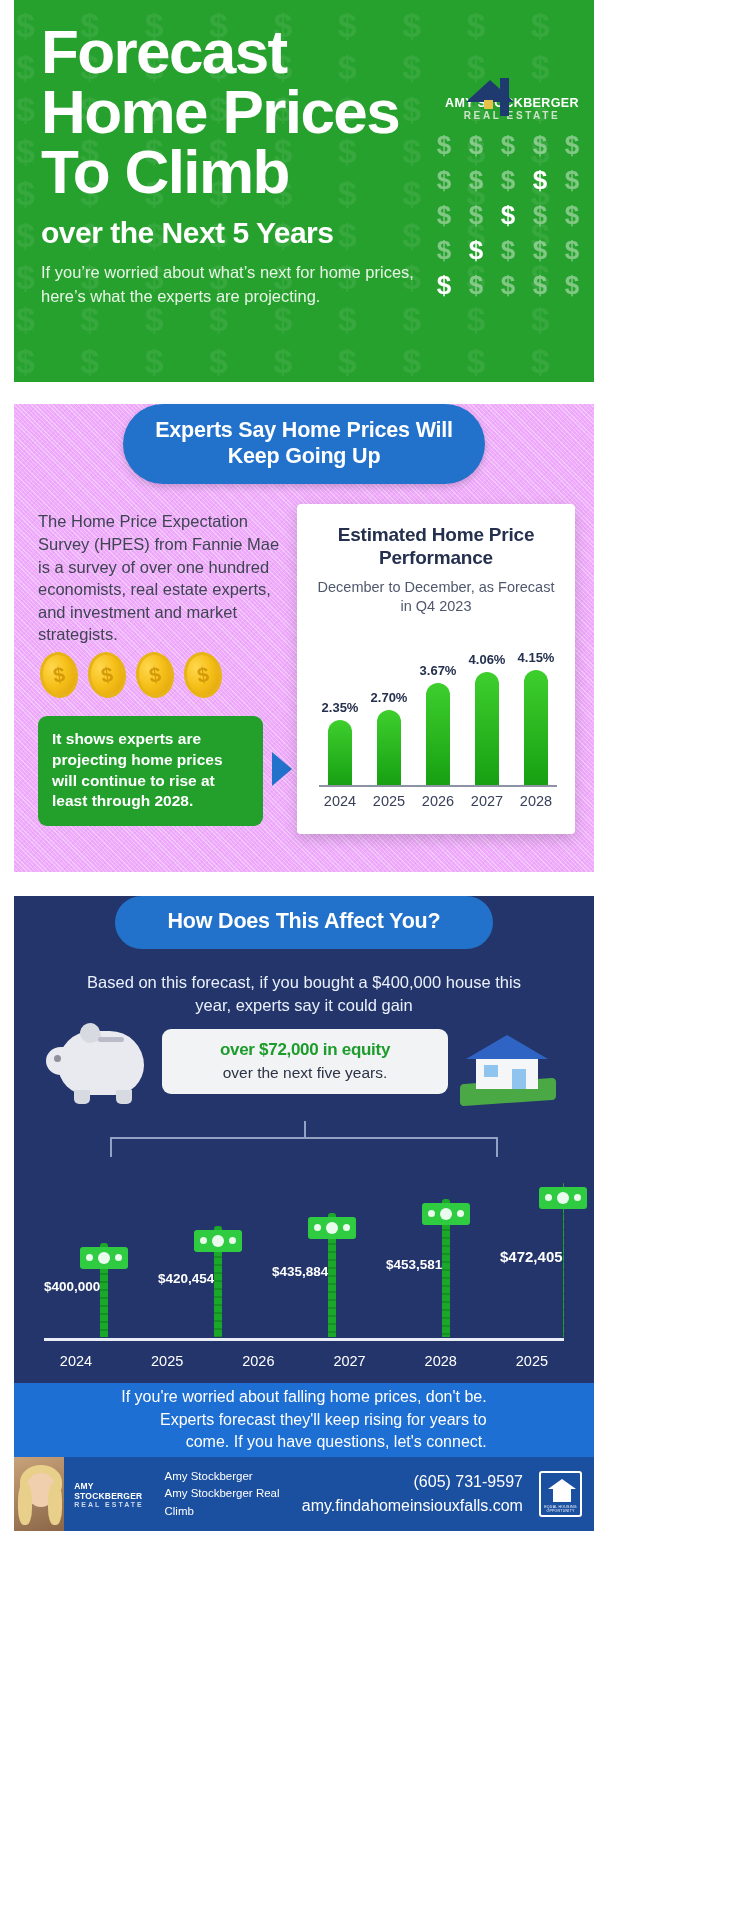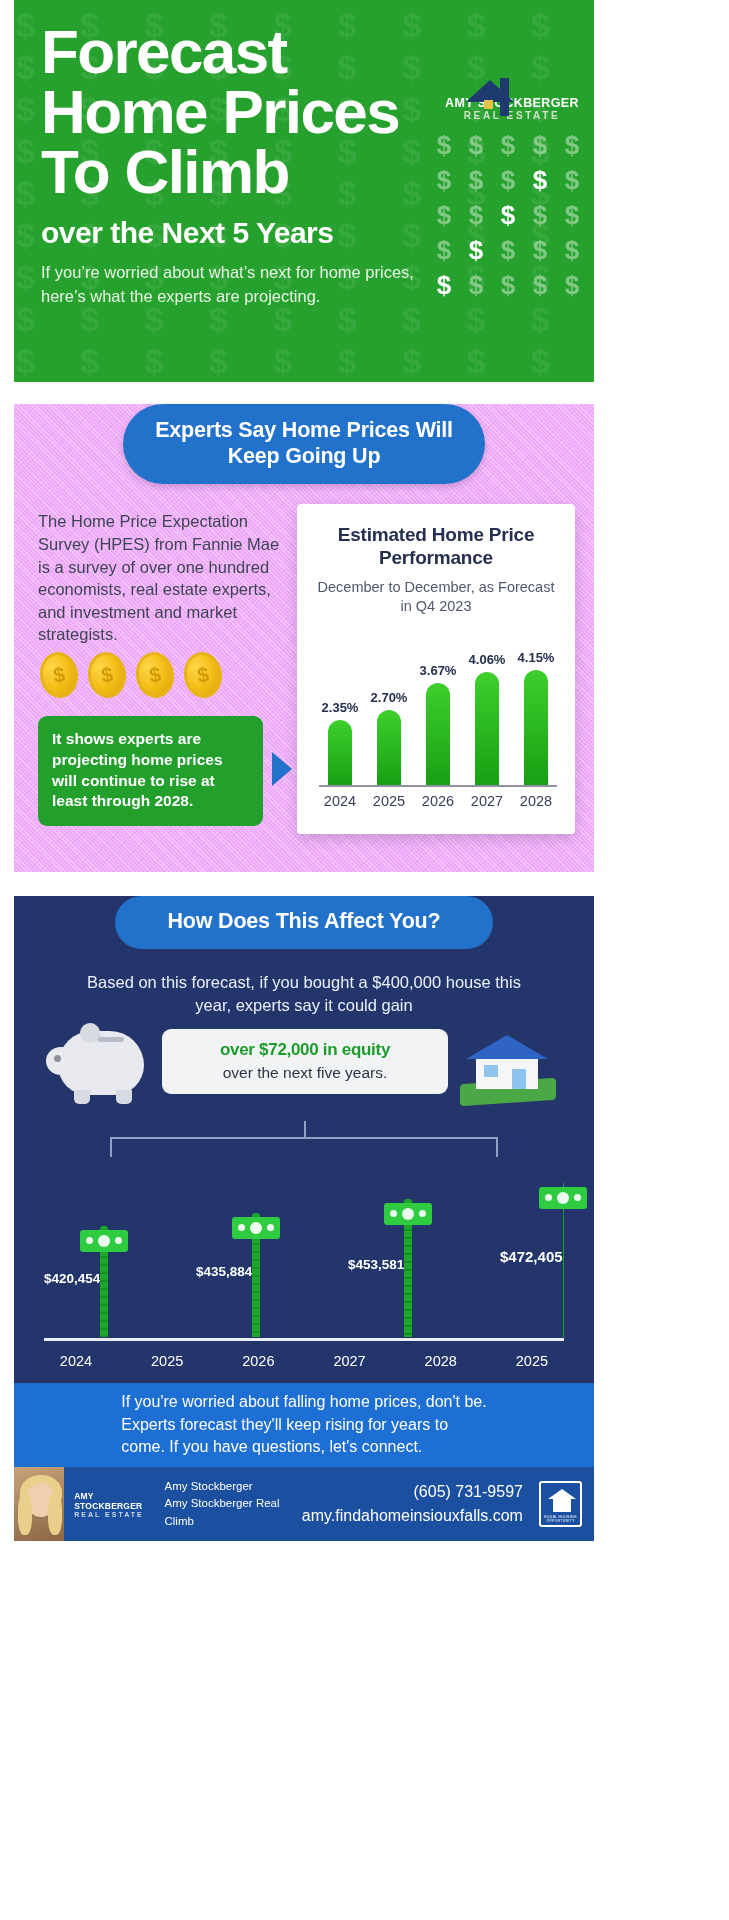--- a/index.html
+++ b/index.html
@@ -186,22 +186,22 @@
     width:48px; height:22px; background:#2fcc41; border-radius:3px;
     display:flex; align-items:center; justify-content:center; gap:5px;
   }
   .bill i { display:block; width:7px;height:7px; background:#eafbee; border-radius:50%; }
   .bill i.mid { width:12px;height:12px; }
   .cashaxis { position:absolute; left:0; right:0; bottom:30px; height:3px; background:#e9edf5; }
   .cxlabels { position:absolute; left:0; right:0; bottom:2px; display:flex; justify-content:space-between; }
   .cxlabels span { width:64px; text-align:center; color:#ffffff; font-size:14.5px; }
 
   
-  .cta { width:580px; height:84px; background:#1d6fd4; display:flex;
-    align-items:center; justify-content:center; text-align:left; }
+  .cta { width:580px; height:74px; background:#1d6fd4; display:flex;
+    align-items:center; justify-content:center; text-align:right; }
   .cta p { color:#fff; font-size:16px; line-height:1.4; }
 
   
   .source { width:580px; height:44px; background:#fff; display:flex; align-items:center; }
   .source span { color:#2b2b2b; font-size:11.5px; padding-left:28px; }
 
   
   .footer { position:relative; width:580px; height:74px; background:#1b4fa0; display:flex; align-items:center; }
   .avatar { width:54px; height:74px; background:linear-gradient(160deg,#c8a27a,#8a6647); position:relative; overflow:hidden; }
   .avatar .face { position:absolute; left:12px; top:16px; width:30px;height:34px; background:#f0cfae; border-radius:50%; }
@@ -364,20 +364,30 @@
     <div class="bracket">
       <div class="bstem"></div>
       <div class="bline"></div>
       <div class="bl"></div>
       <div class="br"></div>
     </div>
 
     <div class="cashchart">
       <div class="cashbars" id="equity-bars">
             <div class="cbcol">
+              <div class="cblbl">$400,000</div>
+              <div class="cbar" style="height: 94px;">
+                <div class="bill">
+                  <i></i>
+                  <i class="mid"></i>
+                  <i></i>
+                </div>
+              </div>
+            </div>
+            <div class="cbcol">
               <div class="cblbl">$420,454</div>
               <div class="cbar" style="height: 111px;">
                 <div class="bill">
                   <i></i>
                   <i class="mid"></i>
                   <i></i>
                 </div>
               </div>
             </div>
             <div class="cbcol">

